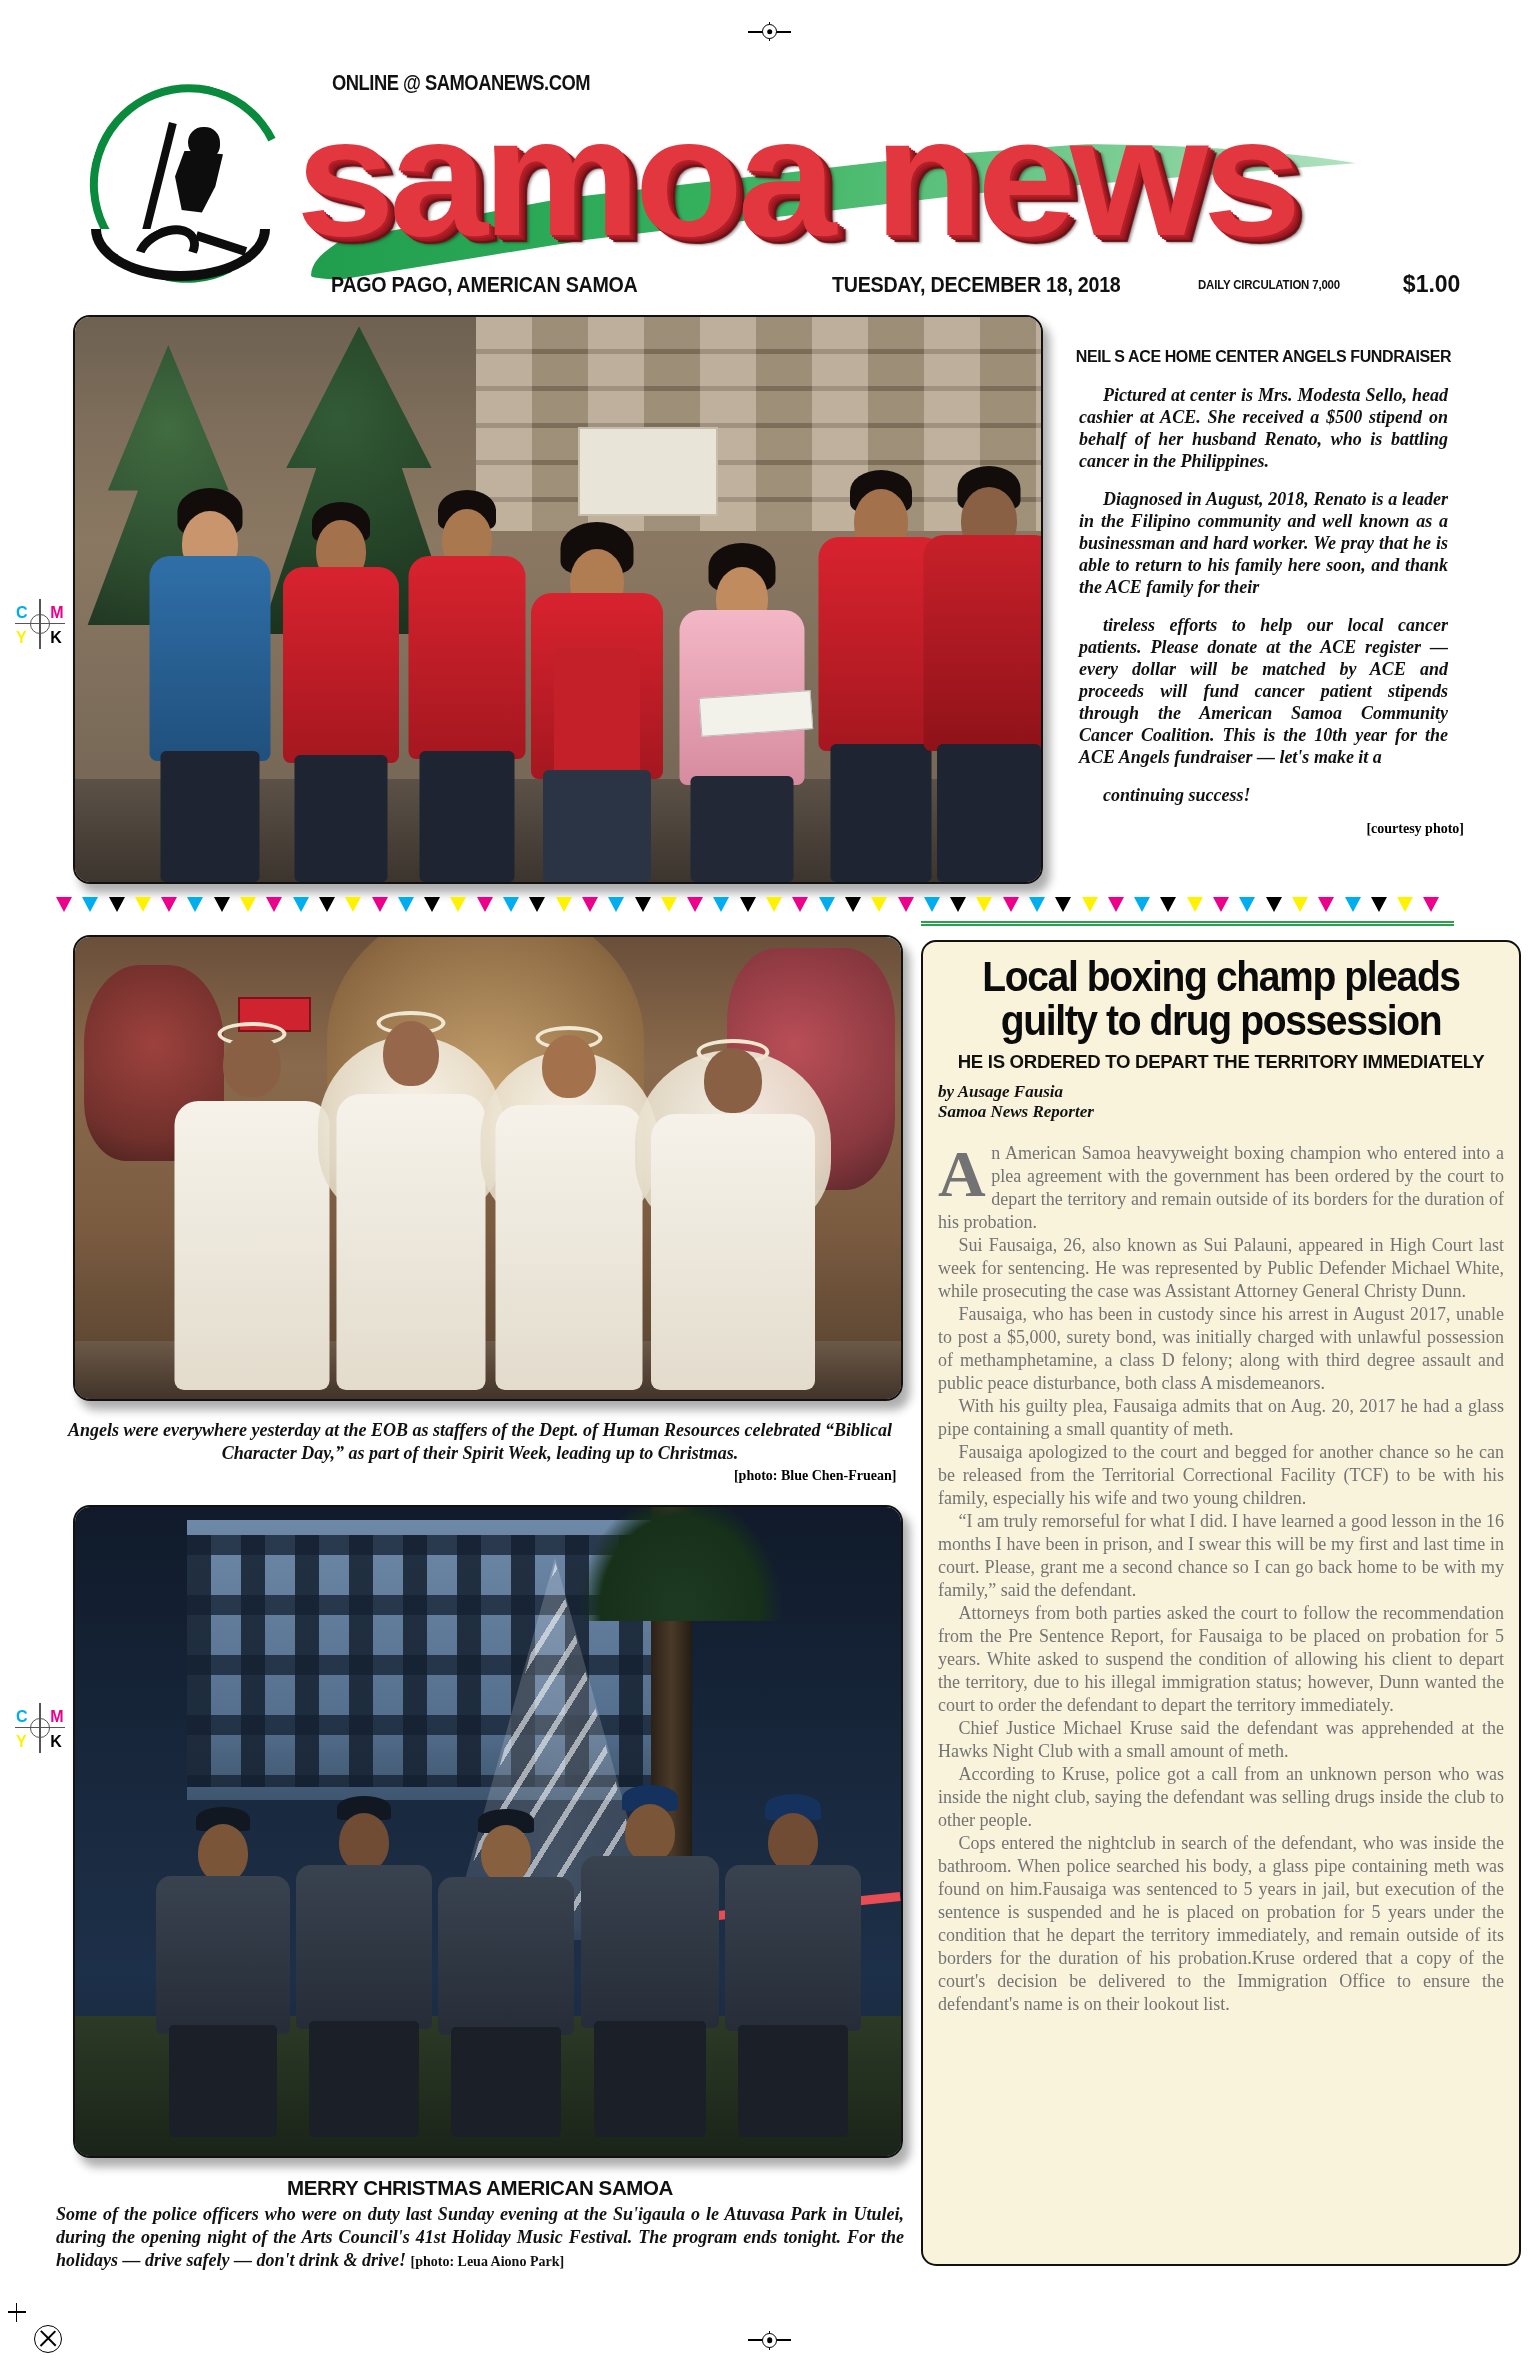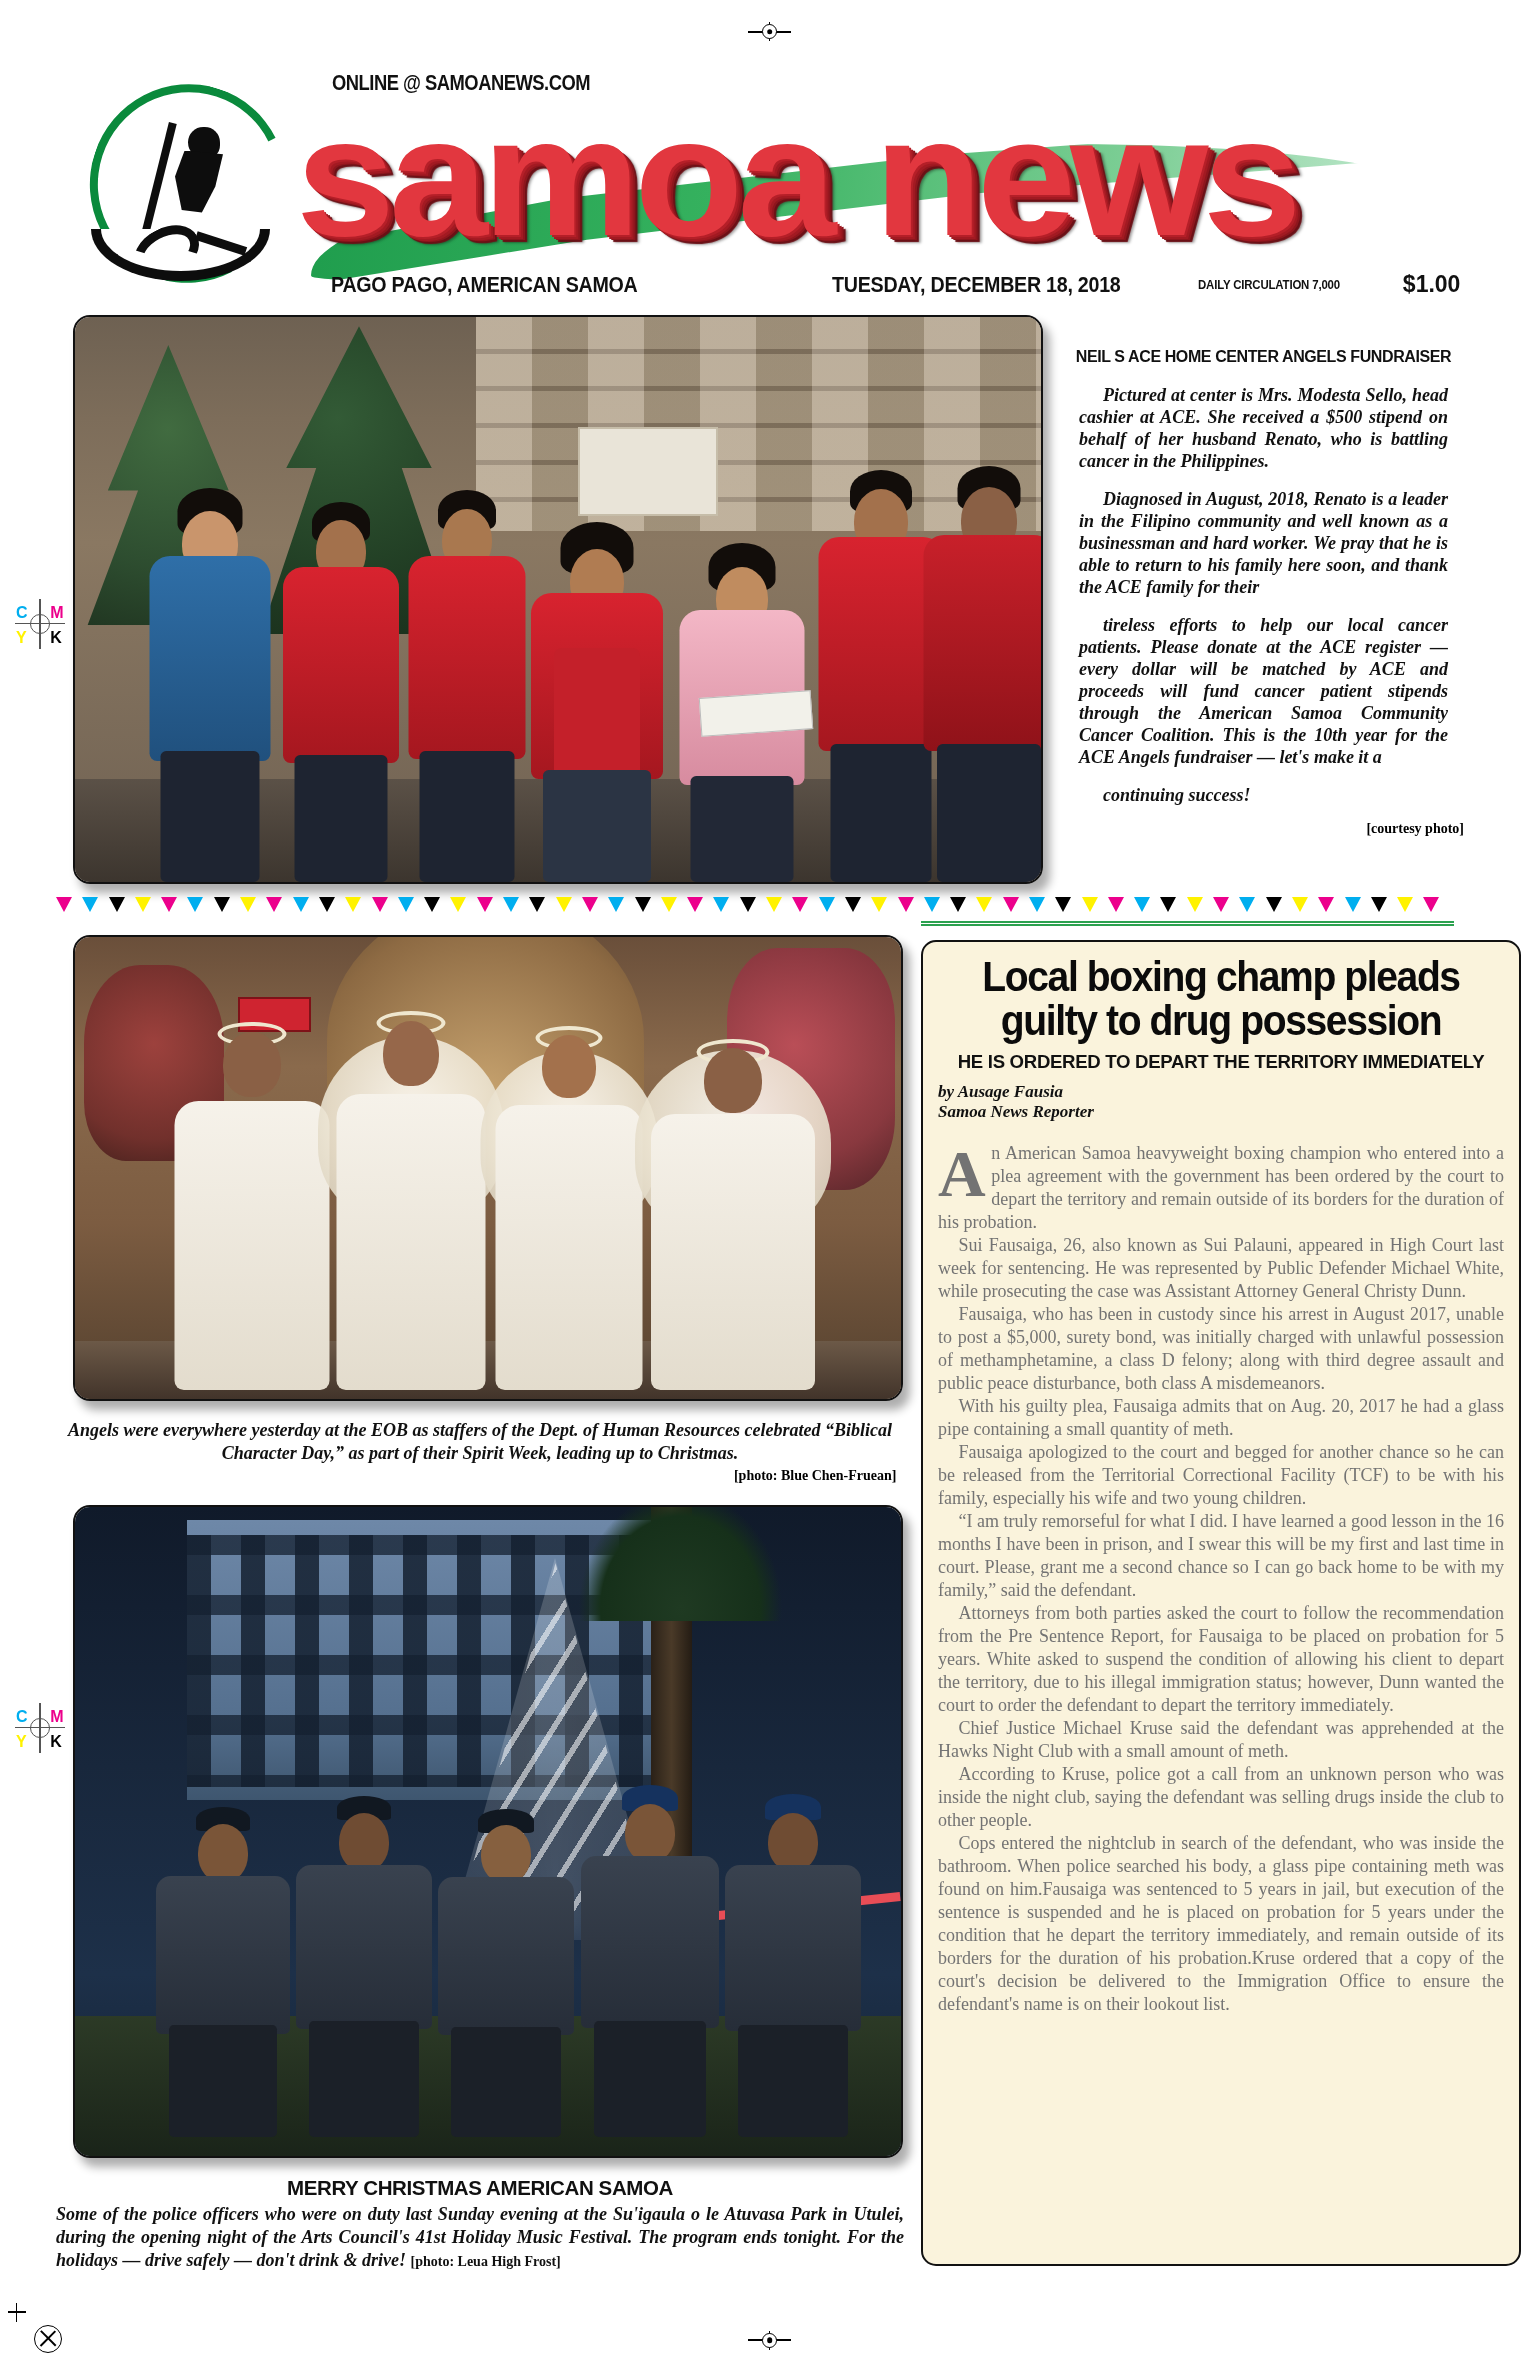--- a/index.html
+++ b/index.html
@@ -765,21 +765,21 @@
         <div class="uniform" style="width:136px; height:166px; top:75px;"></div>
         <div class="pants" style="width:110px; height:112px; bottom:0;"></div>
       </div>
     </div>
   </div>
 
   <div id="police-caption">
     <div class="cap-head">MERRY CHRISTMAS AMERICAN SAMOA</div>
     <div class="cap-body">
       <span>Some of the police officers who were on duty last Sunday evening at the Su'igaula o le Atuvasa Park in Utulei, during the opening night of the Arts Council's 41st Holiday Music Festival. The program ends tonight.  For the holidays — drive safely — don't drink &amp; drive!</span>
-      <span class="credit-inline">[photo: Leua High Frost]</span>
+      <span class="credit-inline">[photo: Leua Aiono Park]</span>
     </div>
   </div>
 
   <div class="green-rules">
     <i></i>
       <i></i>
   </div>
 
   <div id="story">
     <div class="headline">Local boxing champ pleads guilty to drug possession</div>

